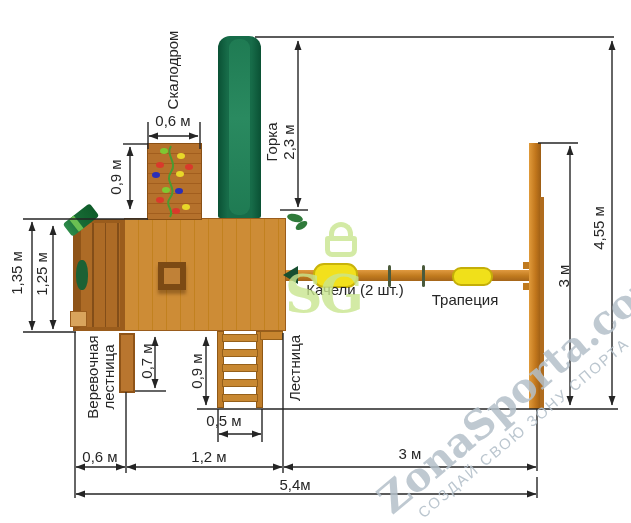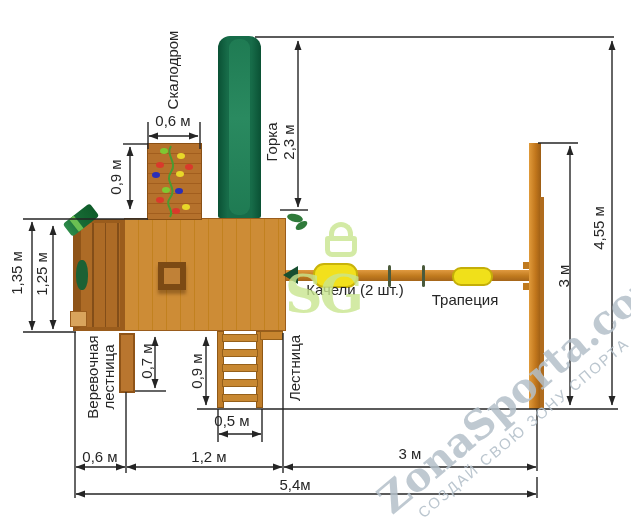--- a/index.html
+++ b/index.html
@@ -178,21 +178,21 @@
     <span style="display:block">2,3 м</span>
   </div>
   <div class="lbl vlbl" style="left:16px;top:273px">1,35 м</div>
   <div class="lbl vlbl" style="left:41px;top:274px">1,25 м</div>
   <div class="lbl vlbl" style="left:101px;top:377px;line-height:16px">
     <span style="display:block">Веревочная</span>
     <span style="display:block">лестница</span>
   </div>
   <div class="lbl vlbl" style="left:146px;top:361px">0,7 м</div>
   <div class="lbl vlbl" style="left:196px;top:371px">0,9 м</div>
-  <div class="lbl" style="left:232px;top:420px">0,5 м</div>
+  <div class="lbl" style="left:224px;top:420px">0,5 м</div>
   <div class="lbl vlbl" style="left:294px;top:368px">Лестница</div>
   <div class="lbl" style="left:355px;top:289px">Качели (2 шт.)</div>
   <div class="lbl" style="left:465px;top:299px">Трапеция</div>
   <div class="lbl vlbl" style="left:563px;top:276px">3 м</div>
   <div class="lbl vlbl" style="left:598px;top:228px">4,55 м</div>
   <div class="lbl" style="left:100px;top:456px">0,6 м</div>
   <div class="lbl" style="left:209px;top:456px">1,2 м</div>
   <div class="lbl" style="left:410px;top:453px">3 м</div>
   <div class="lbl" style="left:295px;top:484px">5,4м</div>
 

